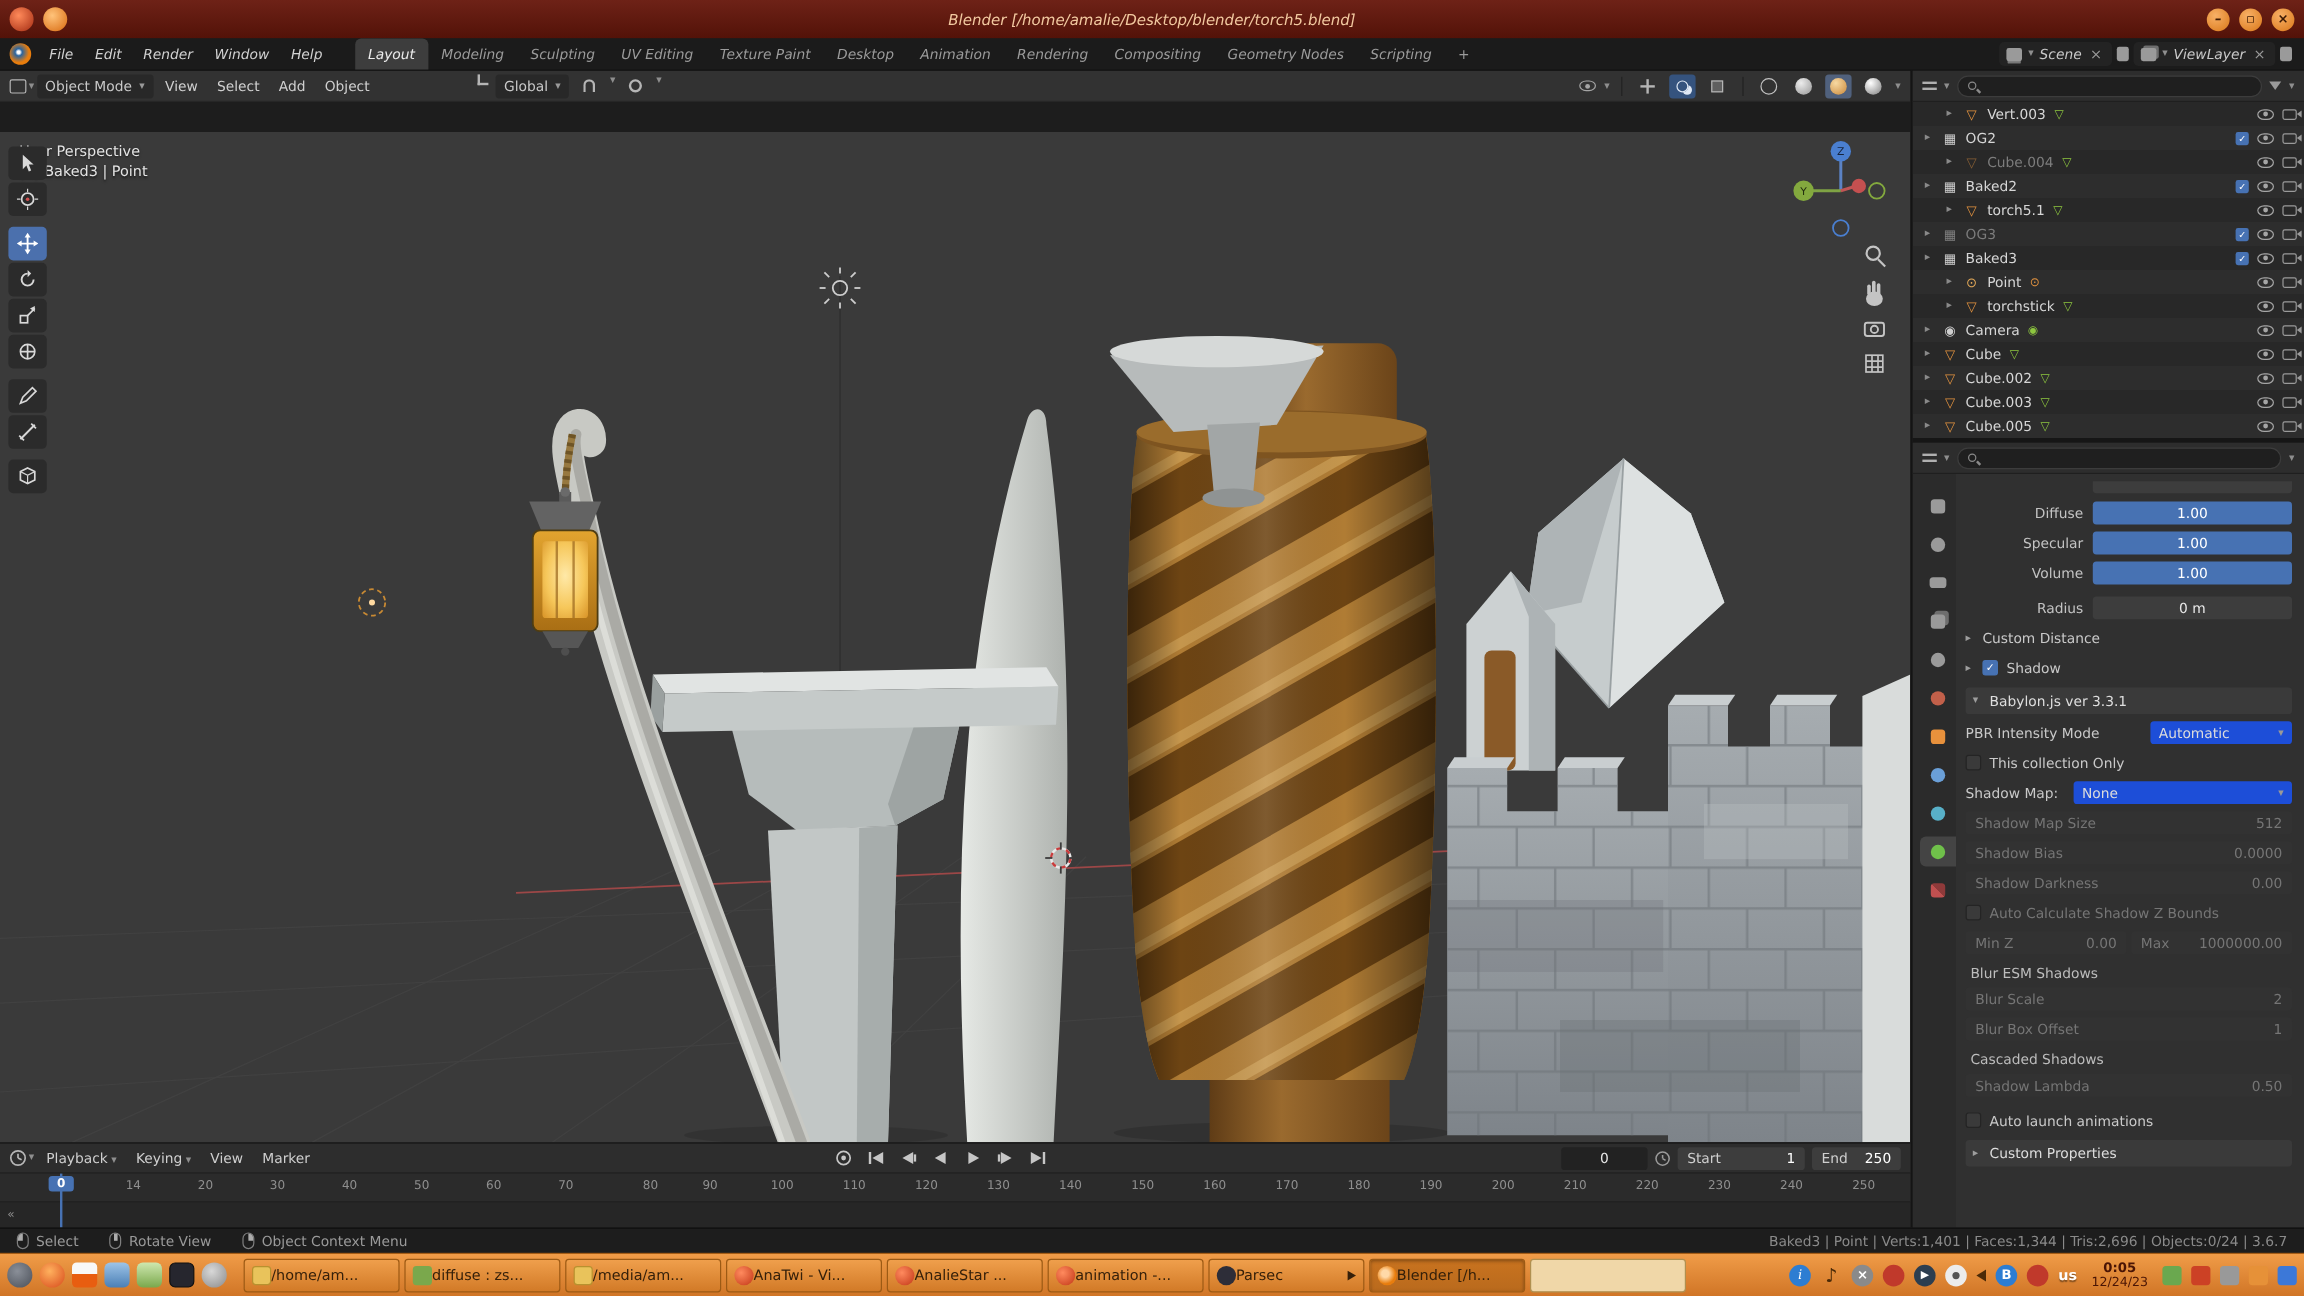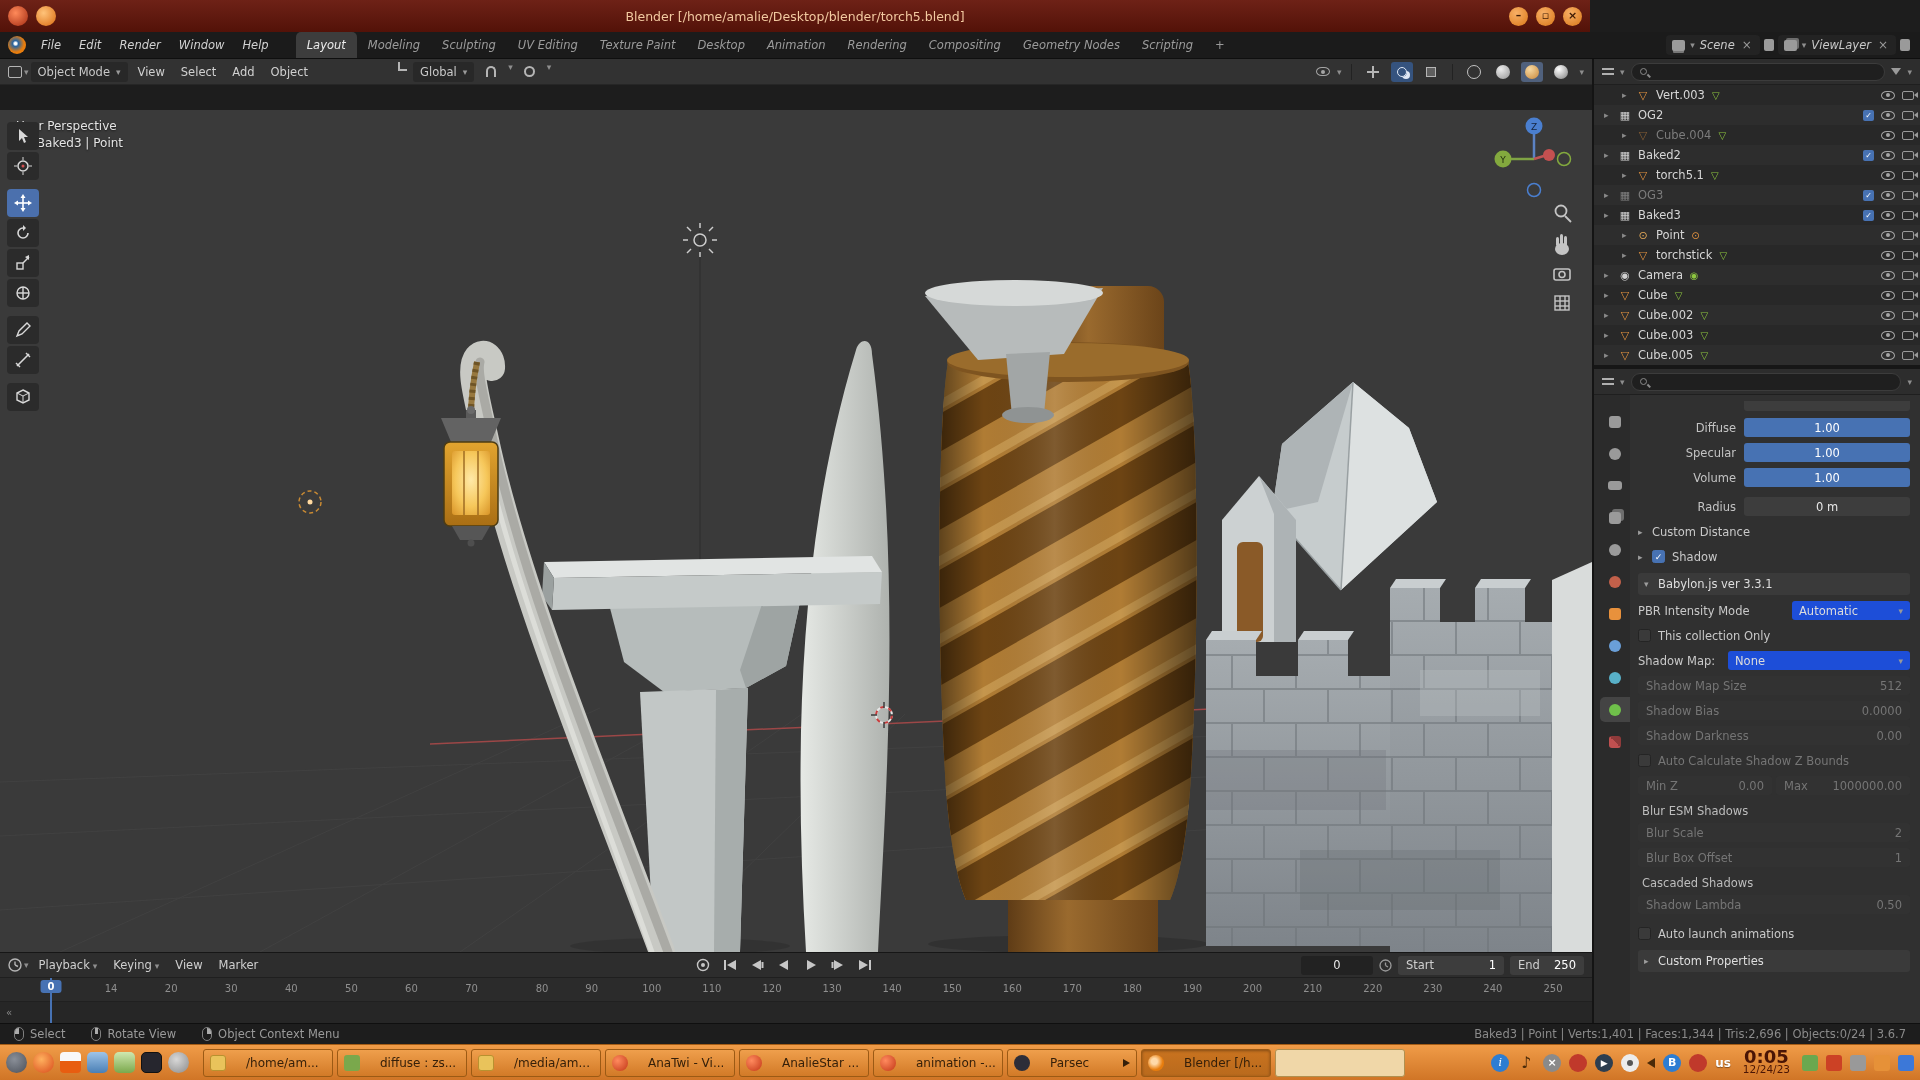--- a/index.html
+++ b/index.html
@@ -1,22 +1,22 @@
 <!DOCTYPE html>
 <html><head>
 <meta charset="utf-8">
 <style>
   html,body{margin:0;padding:0;background:#000;}
   *{box-sizing:border-box;user-select:none;cursor:default;}
   #root{position:relative;width:1920px;height:1080px;overflow:hidden;
         font-family:"DejaVu Sans","Liberation Sans",sans-serif;font-size:11.5px;color:#c9c9c9;background:#1d1d1d;}
 
   
-  .titlebar{position:absolute;left:0;top:0;width:1590px;height:32px;background:linear-gradient(#6e2217,#531208);
-            display:flex;align-items:center;padding:0 8px;}
+  .titlebar{position:absolute;left:0;top:0;width:1920px;height:32px;background:linear-gradient(#6e2217,#531208);
+            display:flex;align-items:center;padding:0 8px;font-style:italic;}
   .tb-appico{width:20px;height:20px;border-radius:50%;margin-right:8px;}
   .tb-appico.red{background:radial-gradient(circle at 38% 35%,#ff8a5a,#a32b12);}
   .tb-appico.orange{background:radial-gradient(circle at 38% 35%,#ffc37a,#d86a10);}
   .tb-title{position:absolute;left:0;right:0;text-align:center;color:#f2c9a0;font-size:12.5px;}
   .tb-winbtns{margin-left:auto;display:flex;gap:8px;z-index:2;}
   .win-btn{width:19px;height:19px;border-radius:50%;background:radial-gradient(circle at 38% 32%,#f8b066,#d97718);
            color:#3c1a04;font-size:11px;line-height:18px;text-align:center;font-weight:bold;}
 
   
   .topbar{position:absolute;left:0;top:32px;width:1920px;height:27px;background:#1b1b1b;border-bottom:1px solid #0f0f0f;
@@ -182,21 +182,21 @@
   .mouse.mmb::before{left:3px;top:0;width:3px;height:6px;}
   .mouse.rmb::before{right:0;top:0;width:4px;height:6px;border-radius:0 4px 0 0;}
   .sb-stats{margin-left:auto;color:#8a8a8a;}
 
   
   .taskbar{position:absolute;left:0;top:1044px;width:1920px;height:36px;background:linear-gradient(#f09c48,#d07526);
            display:flex;align-items:center;gap:4px;padding:0 6px;border-top:1px solid #a55d16;}
   .launchers{display:flex;align-items:center;gap:6px;margin-right:10px;}
   .l-ico{width:21px;height:21px;border-radius:5px;}
   .tb-btn{width:130px;height:28px;background:linear-gradient(#ef9f4c,#d27a27);border:1px solid #9c5a14;border-radius:3px;
-          display:flex;align-items:center;gap:20px;padding:0 6px;color:#35200a;font-size:12px;}
+          display:flex;align-items:center;gap:0;padding:0 6px;color:#35200a;font-size:12px;}
   .tb-btn.active{background:linear-gradient(#c9731f,#b96a1d);box-shadow:inset 0 1px 3px rgba(0,0,0,.35);}
   .tb-btn.light{background:#f0d7a8;border-color:#b09050;}
   .tb-label{white-space:nowrap;overflow:hidden;text-overflow:ellipsis;}
   .w-ico{width:16px;height:16px;border-radius:3px;flex:none;}
   .w-ico.folder{background:#e9c35b;border:1px solid #b8912f;}
   .w-ico.image{background:#7aa84c;}
   .w-ico.media{background:radial-gradient(circle at 35% 35%,#ff8a5e,#c23616);border-radius:50%;}
   .w-ico.parsec{background:#2d2d38;border-radius:50%;}
   .w-ico.blender{background:radial-gradient(circle at 40% 40%,#ffd9a8 22%,#e87d0d 62%);border-radius:50%;}
   .w-audio{display:none;width:0;height:0;border-top:4px solid transparent;border-bottom:4px solid transparent;
@@ -210,21 +210,21 @@
   .tray-i.cut{background:#8a8a8a;font-weight:bold;}
   .tray-i.rec{background:#c0392b;}
   .tray-i.play{background:#2c3e50;font-size:9px;}
   .tray-i.cam{background:#ececec;}
   .tray-i.cam::before{content:"";width:6px;height:6px;border-radius:50%;background:#555;}
   .spk2{width:0;height:0;border-top:5px solid transparent;border-bottom:5px solid transparent;border-right:8px solid #4a2a08;}
   .tray-i.bt{background:#2d7dd2;font-weight:bold;}
   .tray-i.net{background:#c0392b;}
   .kb-layout{color:#fff;font-weight:bold;font-size:12px;text-shadow:0 1px 1px rgba(0,0,0,.4);}
   .clock{display:flex;flex-direction:column;align-items:center;line-height:13px;color:#4a1505;margin:0 4px;}
-  .clock .t{font-weight:bold;font-size:18px;}
+  .clock .t{font-weight:bold;font-size:11px;}
   .clock .d{font-size:10.5px;}
   .mini-tray{width:16px;height:16px;border-radius:3px;}
 </style>
 </head>
 <body>
 
 <div id="root">
 
   <div class="titlebar">
     <span class="tb-appico red"></span>

